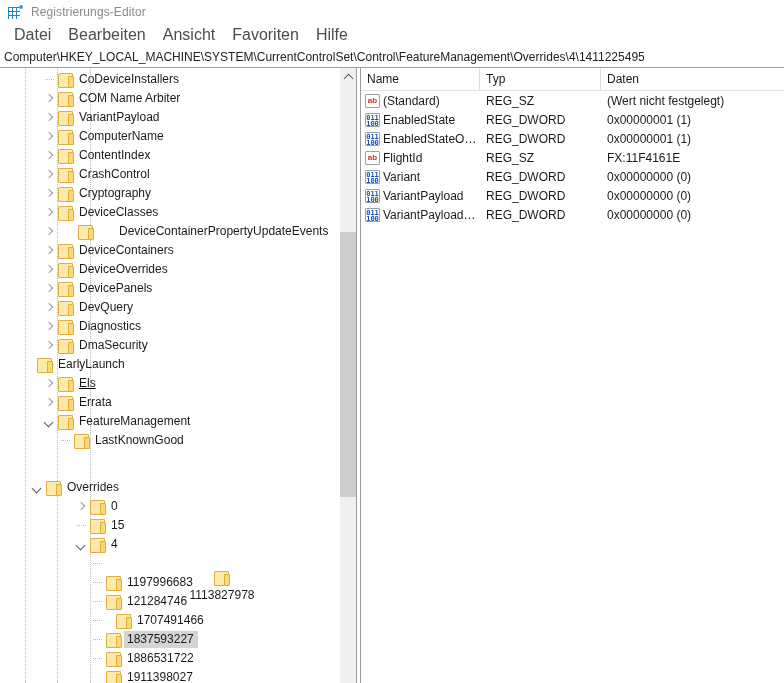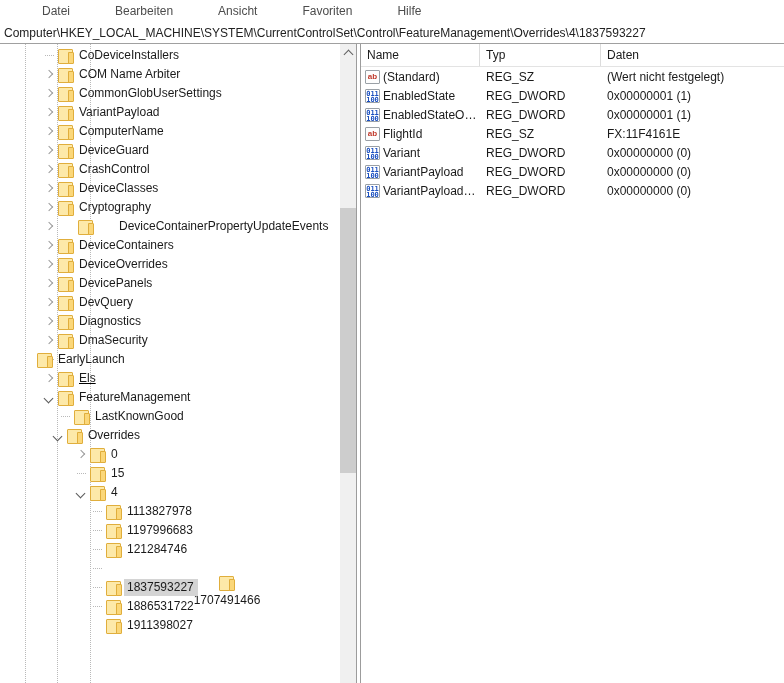--- a/index.html
+++ b/index.html
@@ -43,26 +43,25 @@
   
   .menubar {
     height: 22px;
     flex: 0 0 22px;
     display: flex;
     align-items: center;
     background: #ffffff;
     padding-left: 6px;
   }
   .menu-item {
-    font-size: 12px;
+    font-size: 16px;
     color: #4c4c4c;
     padding: 2px 9px 2px 8px;
     white-space: nowrap;
     cursor: default;
-    margin-left: 28px;
   }
 
   
   .addressbar {
     height: 22px;
     flex: 0 0 22px;
     background: #ffffff;
     border-bottom: 1px solid #a0a0a0;
     display: flex;
     align-items: center;
@@ -318,31 +317,48 @@
     width: 4px; height: 4px;
     background: #2fa3e0;
     border-radius: 50%;
   }
 </style>
 </head>
 <body>
 
 <div class="app">
 
+  <div class="titlebar">
+    <div class="title-icon">
+      <div class="ticon-grid">
+        <i style="left:1px;top:1px"></i>
+          <i style="left:5px;top:1px"></i>
+          <i style="left:9px;top:1px"></i>
+        <i style="left:1px;top:5px"></i>
+          <i style="left:5px;top:5px"></i>
+          <i style="left:9px;top:5px"></i>
+        <i style="left:1px;top:9px"></i>
+          <i style="left:5px;top:9px"></i>
+          <i style="left:9px;top:9px"></i>
+      </div>
+      <div class="ticon-dot"></div>
+    </div>
+    <div class="title-text">Registrierungs-Editor</div>
+  </div>
 
   <div class="menubar" id="menubar">
       <div class="menu-item">Datei</div>
       <div class="menu-item">Bearbeiten</div>
       <div class="menu-item">Ansicht</div>
       <div class="menu-item">Favoriten</div>
       <div class="menu-item">Hilfe</div>
     </div>
 
   <div class="addressbar">
-    <div class="address-text">Computer\HKEY_LOCAL_MACHINE\SYSTEM\CurrentControlSet\Control\FeatureManagement\Overrides\4\1837593227</div>
+    <div class="address-text">Computer\HKEY_LOCAL_MACHINE\SYSTEM\CurrentControlSet\Control\FeatureManagement\Overrides\4\1411225495</div>
   </div>
 
   <div class="panes">
 
     <div class="treepane">
       <div class="guides">
         <div class="guide-v" style="left:25px"></div>
         <div class="guide-v" style="left:57px"></div>
         <div class="guide-v" style="left:90px"></div>
       </div>
@@ -354,51 +370,46 @@
             <div class="label">CoDeviceInstallers</div>
           </div>
           <div class="tree-row" style="padding-left: 41px;">
             <div class="twisty collapsed"></div>
             <div class="folder"></div>
             <div class="label">COM Name Arbiter</div>
           </div>
           <div class="tree-row" style="padding-left: 41px;">
             <div class="twisty collapsed"></div>
             <div class="folder"></div>
-            <div class="label">CommonGlobUserSettings</div>
-          </div>
-          <div class="tree-row" style="padding-left: 41px;">
-            <div class="twisty collapsed"></div>
-            <div class="folder"></div>
             <div class="label">VariantPayload</div>
           </div>
           <div class="tree-row" style="padding-left: 41px;">
             <div class="twisty collapsed"></div>
             <div class="folder"></div>
             <div class="label">ComputerName</div>
           </div>
           <div class="tree-row" style="padding-left: 41px;">
             <div class="twisty collapsed"></div>
             <div class="folder"></div>
-            <div class="label">DeviceGuard</div>
+            <div class="label">ContentIndex</div>
           </div>
           <div class="tree-row" style="padding-left: 41px;">
             <div class="twisty collapsed"></div>
             <div class="folder"></div>
             <div class="label">CrashControl</div>
           </div>
           <div class="tree-row" style="padding-left: 41px;">
             <div class="twisty collapsed"></div>
             <div class="folder"></div>
+            <div class="label">Cryptography</div>
+          </div>
+          <div class="tree-row" style="padding-left: 41px;">
+            <div class="twisty collapsed"></div>
+            <div class="folder"></div>
             <div class="label">DeviceClasses</div>
-          </div>
-          <div class="tree-row" style="padding-left: 41px;">
-            <div class="twisty collapsed"></div>
-            <div class="folder"></div>
-            <div class="label">Cryptography</div>
           </div>
           <div class="tree-row" style="padding-left: 41px; gap: 20px;">
             <div class="twisty collapsed"></div>
             <div class="folder"></div>
             <div class="label">DeviceContainerPropertyUpdateEvents</div>
           </div>
           <div class="tree-row" style="padding-left: 41px;">
             <div class="twisty collapsed"></div>
             <div class="folder"></div>
             <div class="label">DeviceContainers</div>
@@ -433,70 +444,75 @@
             <div class="twisty none"></div>
             <div class="folder"></div>
             <div class="label">EarlyLaunch</div>
           </div>
           <div class="tree-row" style="padding-left: 41px; text-decoration: underline;">
             <div class="twisty collapsed"></div>
             <div class="folder"></div>
             <div class="label">Els</div>
           </div>
           <div class="tree-row" style="padding-left: 41px;">
+            <div class="twisty collapsed"></div>
+            <div class="folder"></div>
+            <div class="label">Errata</div>
+          </div>
+          <div class="tree-row" style="padding-left: 41px;">
             <div class="twisty expanded"></div>
             <div class="folder"></div>
             <div class="label">FeatureManagement</div>
           </div>
           <div class="tree-row" style="padding-left: 57px;">
             <div class="stub" style="left: 61px;"></div>
             <div class="twisty none"></div>
             <div class="folder"></div>
             <div class="label">LastKnownGood</div>
           </div>
-          <div class="tree-row" style="padding-left: 50px;">
+          <div class="tree-row" style="padding-left: 29px; margin-top: 28px;">
             <div class="twisty expanded"></div>
             <div class="folder"></div>
             <div class="label">Overrides</div>
           </div>
           <div class="tree-row" style="padding-left: 73px;">
             <div class="twisty collapsed"></div>
             <div class="folder"></div>
             <div class="label">0</div>
           </div>
           <div class="tree-row" style="padding-left: 73px;">
             <div class="stub" style="left: 77px;"></div>
             <div class="twisty none"></div>
             <div class="folder"></div>
             <div class="label">15</div>
           </div>
           <div class="tree-row" style="padding-left: 73px;">
             <div class="twisty expanded"></div>
             <div class="folder"></div>
             <div class="label">4</div>
           </div>
+          <div class="tree-row" style="padding-left: 89px; flex-direction: column;">
+            <div class="stub" style="left: 93px;"></div>
+            <div class="twisty none"></div>
+            <div class="folder"></div>
+            <div class="label">1113827978</div>
+          </div>
           <div class="tree-row" style="padding-left: 89px;">
             <div class="stub" style="left: 93px;"></div>
             <div class="twisty none"></div>
             <div class="folder"></div>
-            <div class="label">1113827978</div>
+            <div class="label">1197996683</div>
           </div>
           <div class="tree-row" style="padding-left: 89px;">
             <div class="stub" style="left: 93px;"></div>
             <div class="twisty none"></div>
             <div class="folder"></div>
-            <div class="label">1197996683</div>
-          </div>
-          <div class="tree-row" style="padding-left: 89px;">
-            <div class="stub" style="left: 93px;"></div>
-            <div class="twisty none"></div>
-            <div class="folder"></div>
             <div class="label">121284746</div>
           </div>
-          <div class="tree-row" style="padding-left: 99px; flex-direction: column;">
+          <div class="tree-row" style="padding-left: 99px;">
             <div class="stub" style="left: 93px;"></div>
             <div class="twisty none"></div>
             <div class="folder"></div>
             <div class="label">1707491466</div>
           </div>
           <div class="tree-row selected" style="padding-left: 89px;">
             <div class="stub" style="left: 93px;"></div>
             <div class="twisty none"></div>
             <div class="folder"></div>
             <div class="label">1837593227</div>

